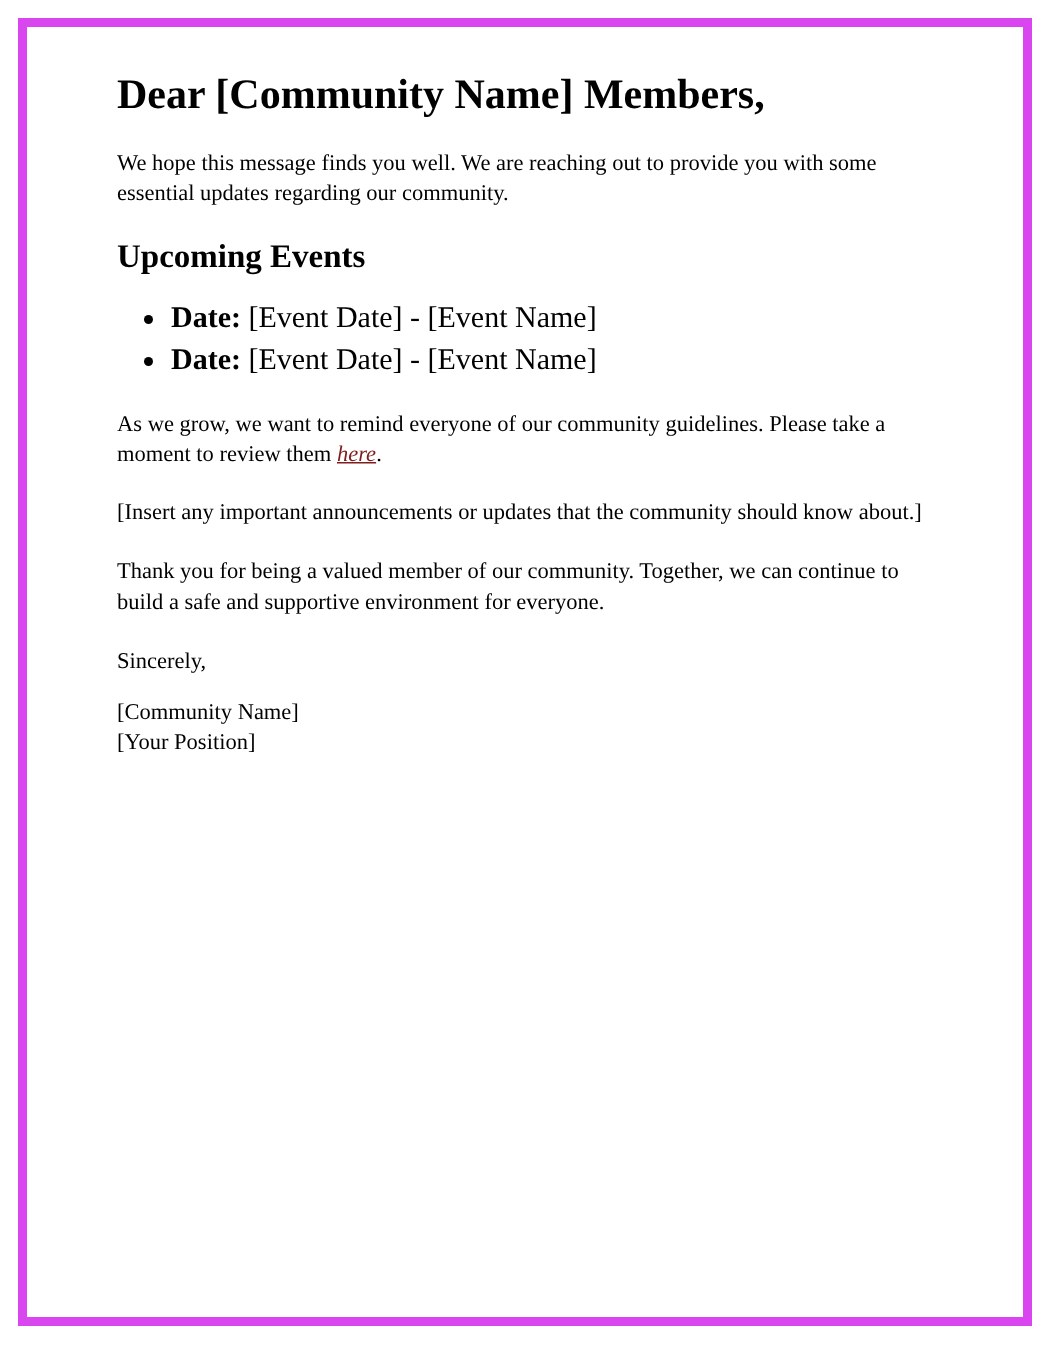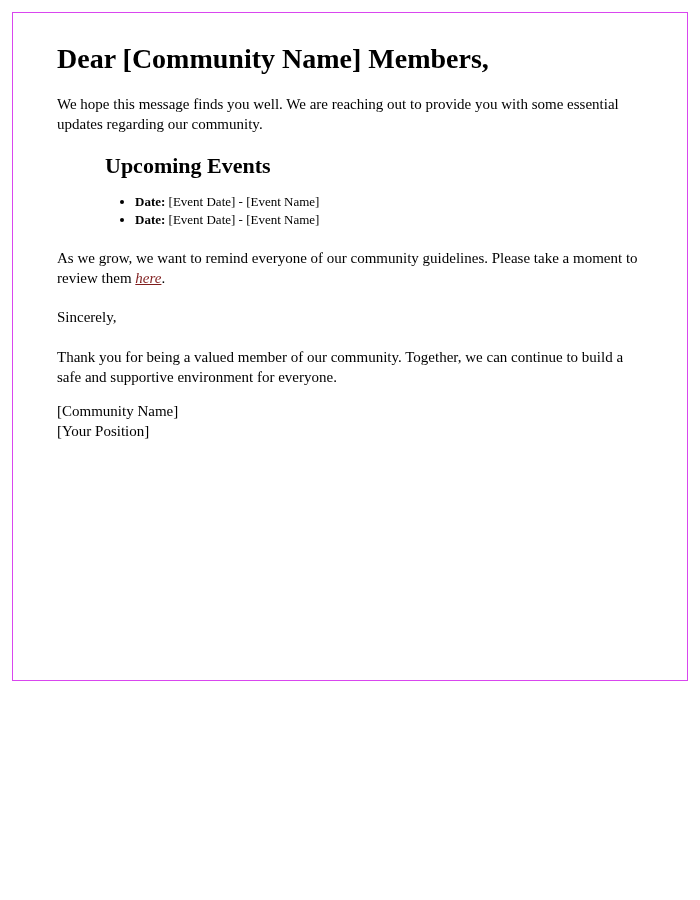--- a/index.html
+++ b/index.html
@@ -7,51 +7,49 @@
       margin: 0;
       padding: 0;
     }
     body {
       font-family: "Times New Roman", Times, serif;
       background: #fff;
       width: 700px;
       height: 900px;
     }
     .page {
-      border: 1px solid #d946ef;
+      border: 6px solid #d946ef;
       margin: 12px;
-      padding: 30px 44px;
-      height: 669px;
+      padding: 30px 60px;
+      height: 872px;
     }
     h1 {
       font-size: 28px;
       font-weight: bold;
       margin-bottom: 16px;
     }
     h2 {
       font-size: 22px;
       font-weight: bold;
       margin-top: 18px;
       margin-bottom: 14px;
-      margin-left: 48px;
     }
     p {
       font-size: 15px;
       line-height: 1.35;
       margin-bottom: 14px;
       margin-top: 19px;
     }
     ul {
       margin-left: 36px;
       margin-bottom: 14px;
     }
     li {
-      font-size: 13px;
+      font-size: 20px;
       line-height: 1.4;
-      margin-left: 42px;
     }
     .bold {
       font-weight: bold;
     }
     a {
       color: #7f1d1d;
       text-decoration: underline;
       font-style: italic;
     }
     .sig-block {
@@ -78,23 +76,24 @@
       <span class="bold">Date:</span><span> [Event Date] - [Event Name]</span>
     </li>
   </ul>
 
 
   <p>
     <span>As we grow, we want to remind everyone of our community guidelines. Please take a moment to review them </span><a href="#">here</a><span>.</span>
   </p>
 
 
+  <p>[Insert any important announcements or updates that the community should know about.]</p>
+
+  <p>Thank you for being a valued member of our community. Together, we can continue to build a safe and supportive environment for everyone.</p>
 
   <p>Sincerely,</p>
-
-  <p>Thank you for being a valued member of our community. Together, we can continue to build a safe and supportive environment for everyone.</p>
 
   <div class="sig-block">
     <div>[Community Name]</div>
     <div>[Your Position]</div>
   </div>
 
 </div>
 
 </body></html>

